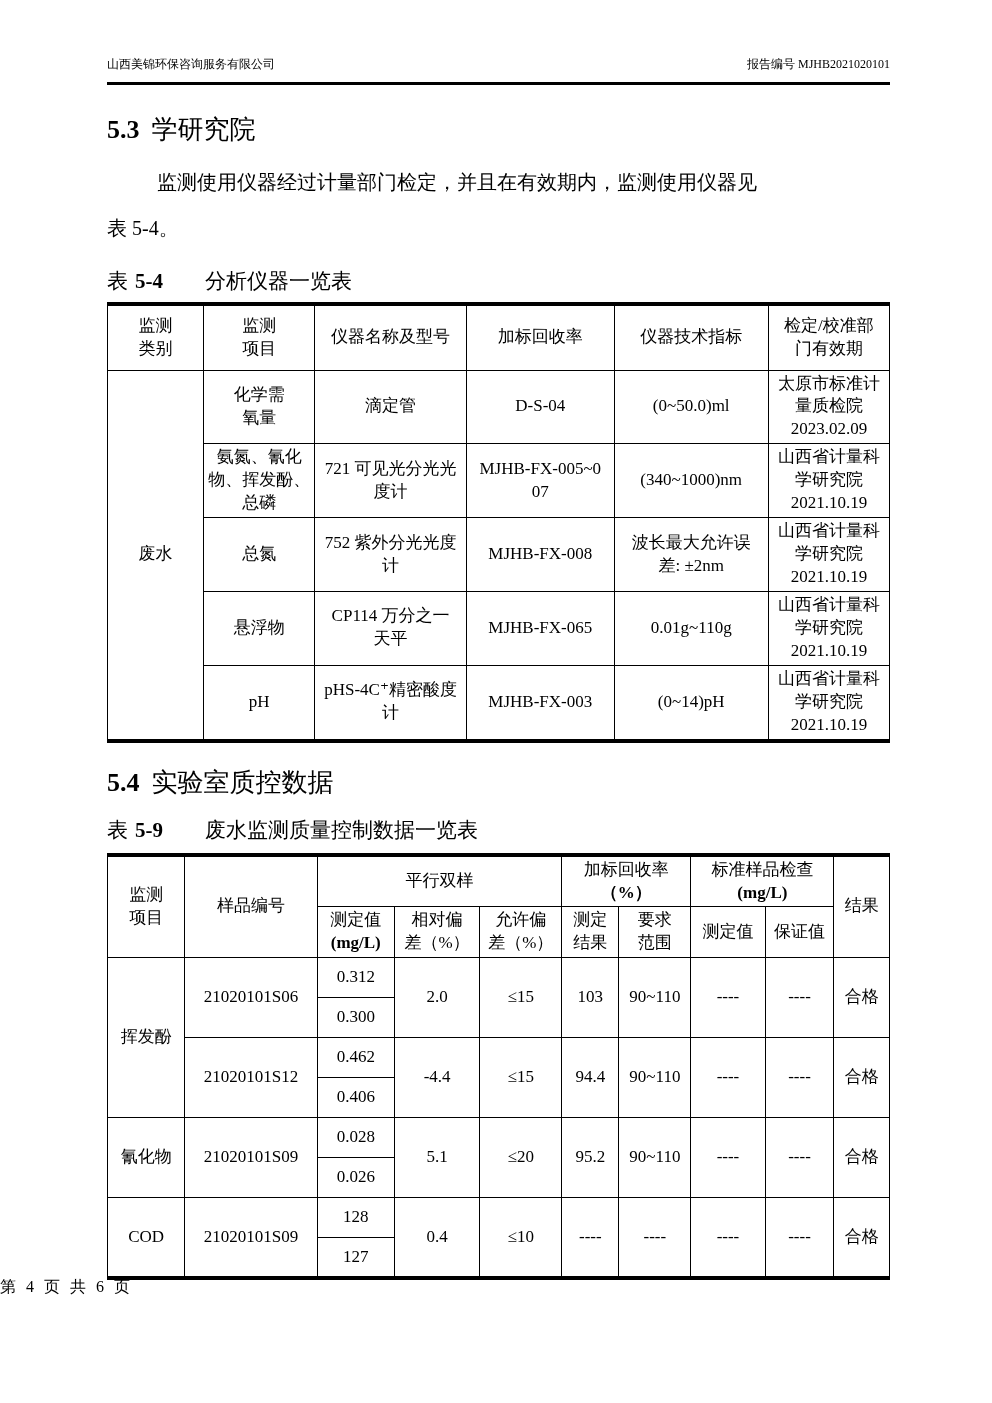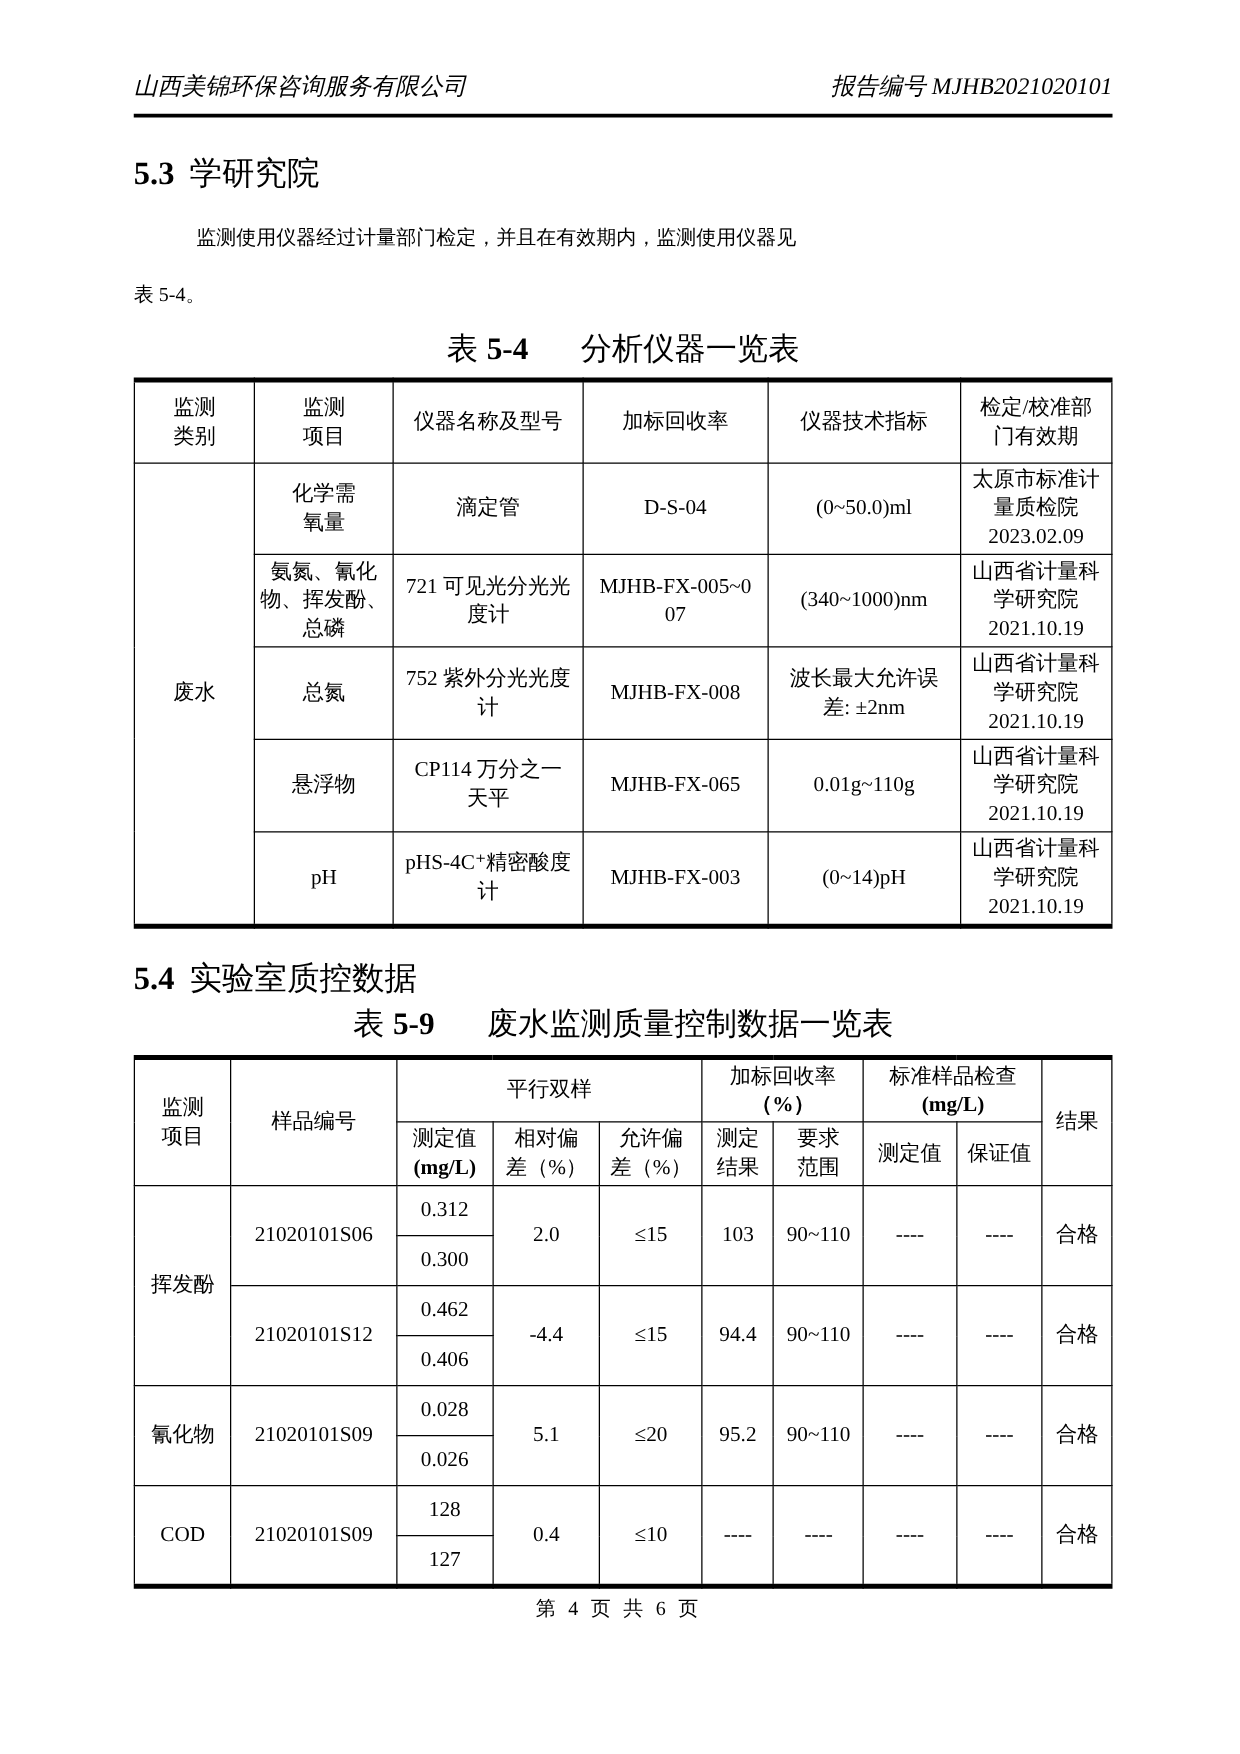--- a/index.html
+++ b/index.html
@@ -9,33 +9,32 @@
     width:992px; height:1403px;
     background:#ffffff;
     color:#000;
     font-family:"Liberation Serif","DejaVu Serif",serif;
     padding:56px 102px 0 107px;
     overflow:hidden;
   }
   
   .doc-header {
     display:flex; justify-content:space-between; align-items:center;
-    font-size:19px;
+    font-size:12px;
     padding-bottom:9px;
     border-bottom:3px solid #000;
-    font-style:italic;
   }
   
   .section-heading { font-size:26px; font-weight:normal; margin-top:27px; }
   .section-heading .num { font-weight:bold; margin-right:12px;margin-top:40px; }
   
-  .para { font-size:16px; line-height:46px; margin-top:12px; }
+  .para { font-size:20px; line-height:46px; margin-top:12px; }
   .para .line-indent { text-indent:50px; }
   
-  .tbl-caption { text-align:center; font-size:25px; margin-top:2px; }
+  .tbl-caption { text-align:left; font-size:21px; margin-top:16px; }
   .tbl-caption .num { font-weight:bold; margin-left:7px; }
   .tbl-caption .ttl { margin-left:42px; }
   
   table { width:100%; border-collapse:collapse; table-layout:fixed; }
   th,td {
     border:1px solid #000;
     font-weight:normal;
     font-size:17px;
     line-height:1.35;
     text-align:center;
@@ -45,21 +44,20 @@
   }
   .t54 { margin-top:7px; border-top:4px solid #000; border-bottom:4px solid #000; }
   .t59 { margin-top:9px; border-top:4px solid #000; border-bottom:4px solid #000; }
   .hr66 { height:66px; } .hr64 { height:64px; } .hr69 { height:69px; }
   .hr60 { height:60px; } .hr68 { height:68px; }
   .hr50 { height:50px; } .hr46 { height:46px; } .hr40 { height:40px; }
   .b { font-weight:bold; }
   
   .doc-footer {
     position:absolute; left:0; right:2px; top:1277px;
-    text-align:center;
     font-size:16px; letter-spacing:3px;
   }
 </style>
 </head>
 <body>
 
 <div class="page">
 
   <div class="doc-header">
     <span>山西美锦环保咨询服务有限公司</span>

